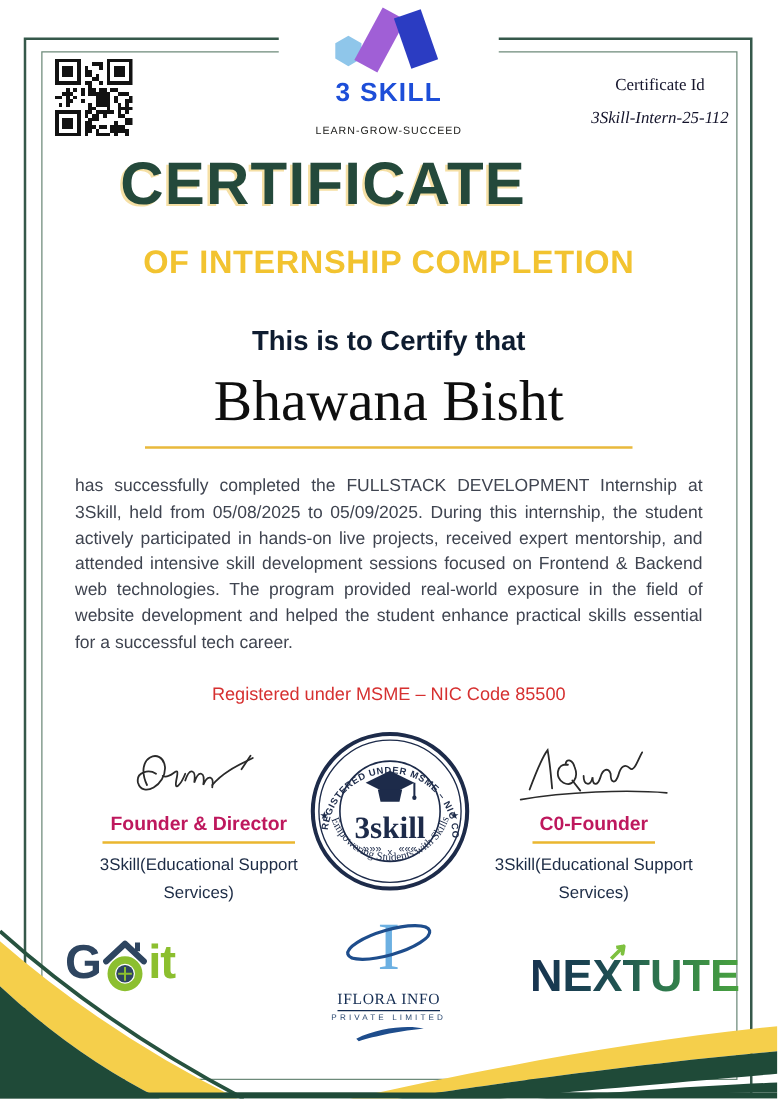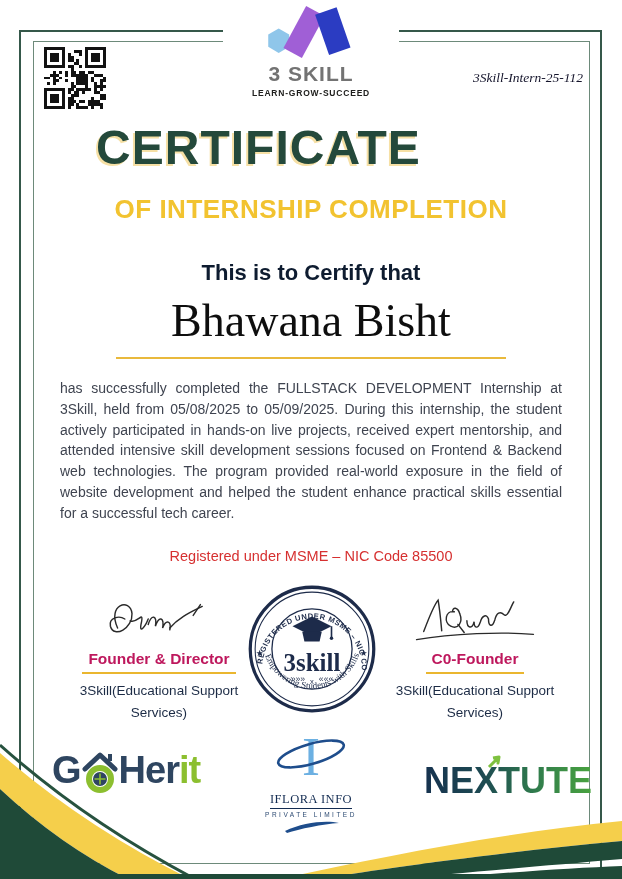--- a/index.html
+++ b/index.html
@@ -12,22 +12,22 @@
   
   .border-outer { left:19px; top:30px; width:579px; height:842px;
     border:2px solid #35584a; z-index:1; }
   .border-inner { left:33px; top:41px; width:555px; height:821px;
     border:1px solid #6d8a7a; z-index:1; }
 
   
   .brand { left:50%; transform:translateX(-50%); top:0; width:176px; height:106px;
     background:#fff; z-index:3; text-align:center; }
   .brand-mark { margin-top:4px; }
-  .brand-title { font-size:21px; font-weight:800; letter-spacing:1px; color:#737373; margin-top:-2px; }
-  .brand-tagline { font-size:8.5px; font-weight:700; letter-spacing:.8px; color:#20201e; margin-top:2px; }
+  .brand-title { font-size:21px; font-weight:800; letter-spacing:1px; color:#1d4ed8; margin-top:-2px; }
+  .brand-tagline { font-size:8.5px; font-weight:400; letter-spacing:.8px; color:#20201e; margin-top:12px; }
 
   .qr { left:44px; top:47px; z-index:4; }
 
   .cert-id { left:448px; top:60px; width:160px; text-align:center; z-index:4;
     font-family:"Liberation Serif", serif; color:#14142b; }
   .cert-id-label { font-size:13.5px; }
   .cert-id-value { font-size:13.5px; font-style:italic; margin-top:10px; }
 
   
   .title-main { top:120px; left:0; width:517px; text-align:center;
@@ -222,20 +222,21 @@
       <rect x="33" y="60" width="3" height="3"></rect>
       <rect x="36" y="60" width="3" height="3"></rect>
       <rect x="39" y="60" width="3" height="3"></rect>
       <rect x="42" y="60" width="3" height="3"></rect>
       <rect x="48" y="60" width="3" height="3"></rect>
       <rect x="57" y="60" width="3" height="3"></rect>
     </g>
 </svg>
 
 <div class="abs cert-id">
+  <div class="cert-id-label">Certificate Id</div>
   <div class="cert-id-value">3Skill-Intern-25-112</div>
 </div>
 
 <div class="abs title-main">CERTIFICATE</div>
 <div class="abs title-sub">OF INTERNSHIP COMPLETION</div>
 <div class="abs certify">This is to Certify that</div>
 <div class="abs name">Bhawana Bisht</div>
 <div class="abs name-underline"></div>
 
 <div class="abs para">has successfully completed the  FULLSTACK DEVELOPMENT  Internship at 3Skill, held from 05/08/2025 to 05/09/2025. During this internship, the student actively participated in hands-on live projects, received expert mentorship, and attended intensive skill development sessions focused on Frontend &amp; Backend web technologies. The program provided real-world exposure in the field of website development and helped the student enhance practical skills essential for a successful tech career.</div>
@@ -301,21 +302,20 @@
 
 <div class="abs goherit">
   <span>G</span>
   <svg class="house" width="36" height="44" viewBox="0 0 36 44">
     <path d="M3,19 L18,5 L33,19" fill="none" stroke="#2e4560" stroke-width="5" stroke-linecap="round" stroke-linejoin="round"></path>
     <rect x="26" y="4" width="4" height="7" fill="#2e4560"></rect>
     <circle cx="18" cy="29" r="11" fill="none" stroke="#8cbf2f" stroke-width="6"></circle>
     <circle cx="18" cy="29" r="7" fill="#2e4560"></circle>
     <path d="M18,23.5 L18,34.5 M12.5,29 L23.5,29" stroke="#8cbf2f" stroke-width="1.6"></path>
   </svg>
-  <span>Her</span>
     <span class="green">it</span>
 </div>
 
 <div class="abs iflora">
   <svg width="90" height="58" viewBox="0 0 90 58">
     <text x="45" y="48" text-anchor="middle" font-family="Liberation Serif, serif" font-size="54" fill="#6cb0e2">I</text>
     <ellipse cx="45" cy="27" rx="34" ry="10" fill="none" stroke="#1e4d8c" stroke-width="2.6" transform="rotate(-16 45 27)"></ellipse>
   </svg>
   <div><span class="iflora-name">IFLORA INFO</span></div>
   <div class="iflora-sub">PRIVATE LIMITED</div>

